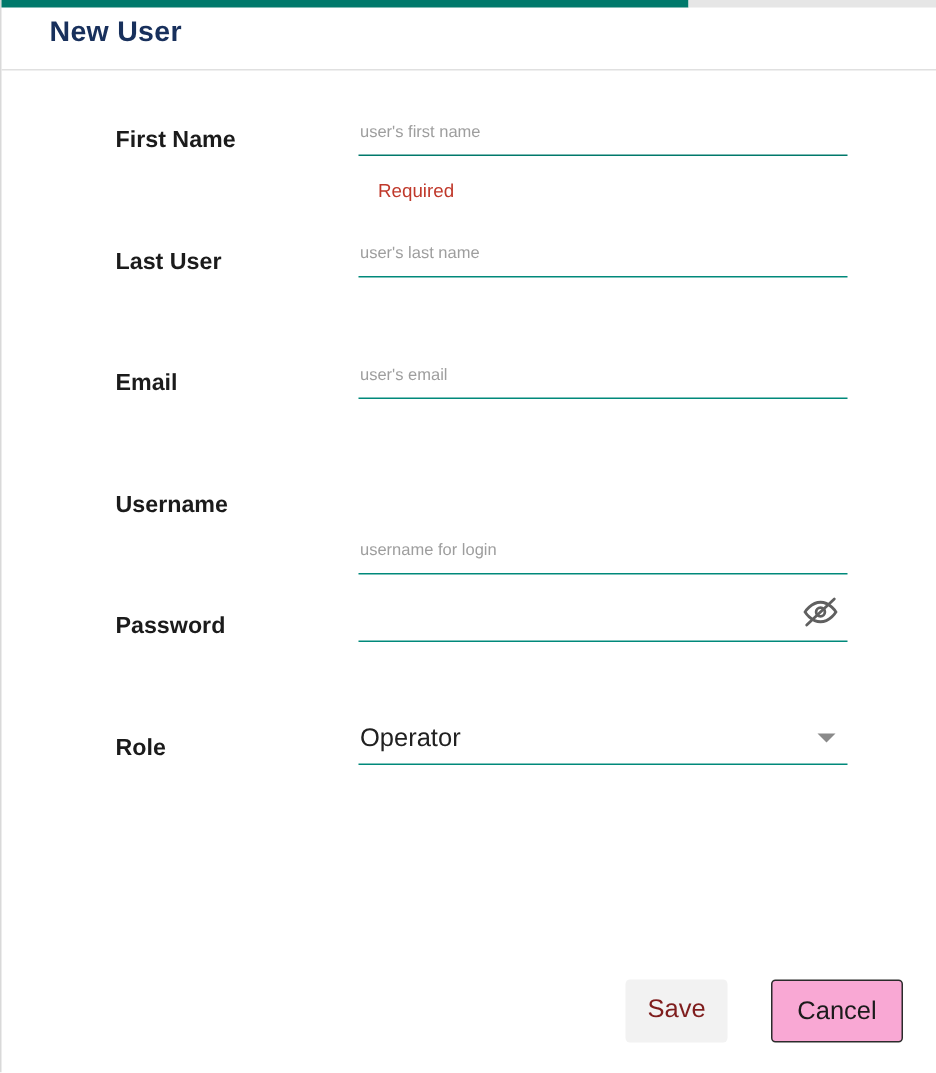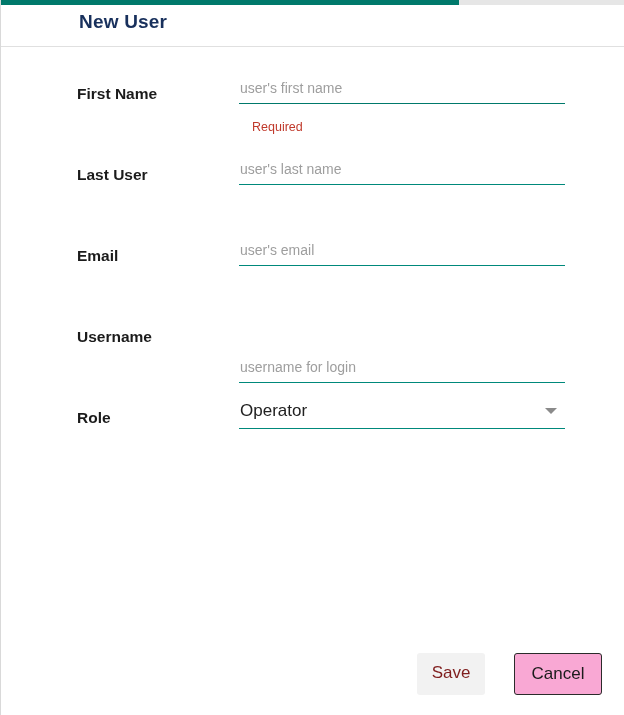--- a/index.html
+++ b/index.html
@@ -47,21 +47,20 @@
     border-bottom: 1px solid #e0e0e0;
   }
   .dialog-title {
     position: absolute;
     left: 32px;
     top: 6px;
     font-size: 19px;
     font-weight: bold;
     color: #18305c;
     letter-spacing: 0.2px;
-    margin-left: 46px;
   }
   .form {
     position: absolute;
     top: 47px;
     left: 0;
     width: 624px;
   }
   .row {
     position: relative;
     height: 81px;
@@ -79,21 +78,21 @@
     left: 238px;
     width: 326px;
   }
   .field-input {
     width: 326px;
     border: none;
     border-bottom: 1.6px solid #00897b;
     outline: none;
     background: transparent;
     font-family: "Liberation Sans", sans-serif;
-    font-size: 14px;
+    font-size: 11px;
     color: #14532d;
     padding: 0 0 5px 1px;
     box-sizing: border-box;
     height: 27px;
   }
   .field-input::placeholder {
     color: #9e9e9e;
     opacity: 1;
   }
   .field-input.focused {
@@ -231,20 +230,33 @@
       </div>
     </div>
 
     <div class="row" id="row-username">
       <div class="row-label">Username</div>
       <div class="field">
         <input class="field-input" type="text" placeholder="username for login" style="">
       </div>
     </div>
 
+    <div class="row" id="row-password">
+      <div class="row-label">Password</div>
+      <div class="field">
+        <input class="field-input" type="password" placeholder="" style="">
+        <span class="pw-toggle">
+          <svg width="26" height="26" viewBox="0 0 24 24" fill="none" stroke="#606060" stroke-width="1.7" stroke-linecap="round">
+            <path d="M2.5 12s3.6-6 9.5-6 9.5 6 9.5 6-3.6 6-9.5 6-9.5-6-9.5-6z"></path>
+            <circle cx="12" cy="12" r="2.7"></circle>
+            <line x1="3.5" y1="20" x2="20.5" y2="4"></line>
+          </svg>
+        </span>
+      </div>
+    </div>
 
 
     <div class="row" id="row-role">
       <div class="row-label">Role</div>
       <div class="field">
         <div class="select-wrap">
           <div class="select-value">Operator</div>
           <span class="select-arrow"></span>
         </div>
       </div>

